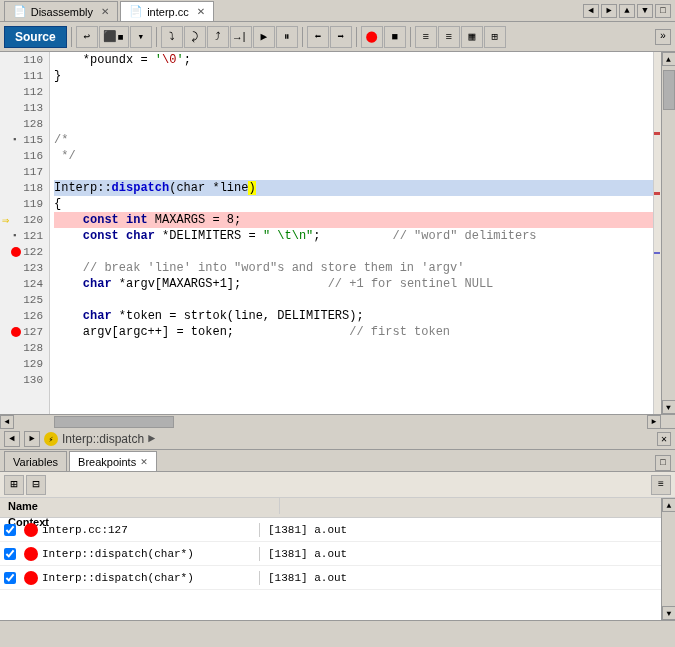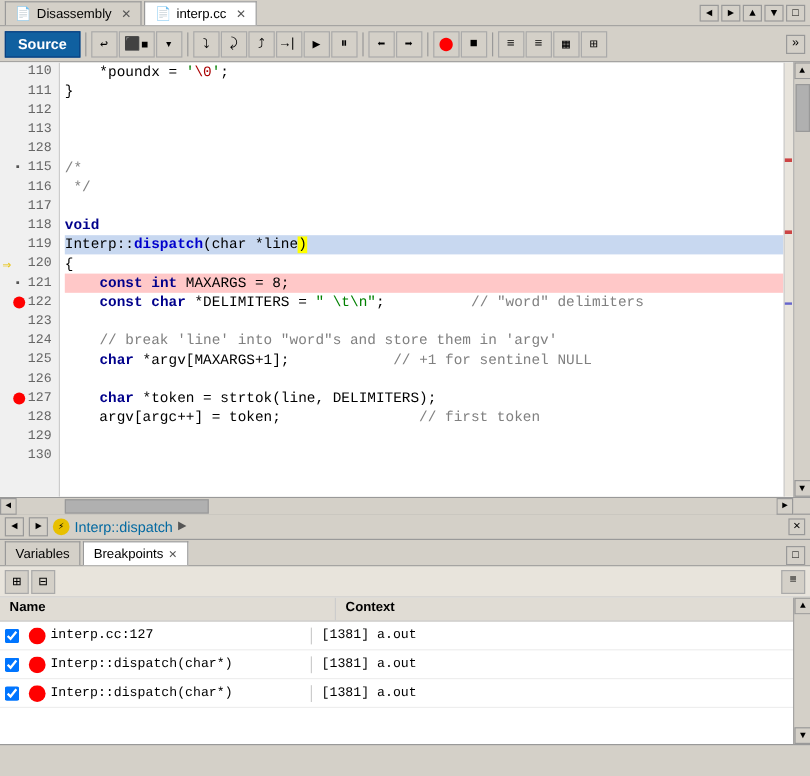--- a/index.html
+++ b/index.html
@@ -172,21 +172,21 @@
       align-items: center;
       background: #d4d0c8;
       border-top: 1px solid #999;
       border-bottom: 1px solid #999;
       height: 22px;
       padding: 0 4px;
       gap: 4px;
     }
     .breadcrumb-nav-btn { width: 16px; height: 16px; background: #d4d0c8; border: 1px solid #999; display: flex; align-items: center; justify-content: center; font-size: 9px; cursor: pointer; }
     .breadcrumb-icon { width: 14px; height: 14px; background: #e8c000; border-radius: 50%; display: inline-flex; align-items: center; justify-content: center; font-size: 8px; color: #000; }
-    .breadcrumb-text { font-family: Arial, sans-serif; font-size: 12px; color: #0369a1; }
+    .breadcrumb-text { font-family: Arial, sans-serif; font-size: 12px; color: #404040; }
     .breadcrumb-arrow { font-size: 12px; color: #555; }
     .breadcrumb-close { margin-left: auto; width: 14px; height: 14px; border: 1px solid #999; background: #d4d0c8; display: flex; align-items: center; justify-content: center; font-size: 10px; cursor: pointer; }
 
     
     .bottom-panel {
       background: #d4d0c8;
       height: 200px;
       display: flex;
       flex-direction: column;
     }
@@ -238,20 +238,21 @@
       flex-direction: column;
     }
     .panel-table-header {
       display: flex;
       background: #e0dcd4;
       border-bottom: 1px solid #ccc;
       height: 20px;
       font-family: Arial, sans-serif;
       font-size: 11px;
       font-weight: bold;
+      flex-direction: column;
     }
     .col-name { width: 280px; padding: 2px 8px; border-right: 1px solid #ccc; flex-shrink: 0; }
     .col-context { flex: 1; padding: 2px 8px; }
 
     .panel-row {
       display: flex;
       align-items: center;
       height: 24px;
       border-bottom: 1px solid #eee;
       font-family: Arial, sans-serif;
@@ -408,23 +409,20 @@
       <div class="code-line"></div>
       <div class="code-line"></div>
       <div class="code-line"></div>
       <div class="code-line">
         <span class="cm">/*</span>
       </div>
       <div class="code-line">
         <span class="cm"> */</span>
       </div>
       <div class="code-line"></div>
-      <div class="code-line">
-        <span class="kw">void</span>
-      </div>
       <div class="code-line highlighted">
         <span>Interp::<span class="fn">dispatch</span>(<span class="kw" style="color:#000; font-weight:normal;">char</span> *line<span class="hl-yellow">)</span></span>
       </div>
       <div class="code-line"><span>{</span></div>
       <div class="code-line breakpoint-line">
         <span>    <span class="kw">const</span> <span class="kw">int</span> MAXARGS = 8;</span>
       </div>
       <div class="code-line">
         <span>    <span class="kw">const</span> <span class="kw">char</span> *DELIMITERS = <span style="color:#008000;">" \t\n"</span>;          <span class="cm">// "word" delimiters</span></span>
       </div>

